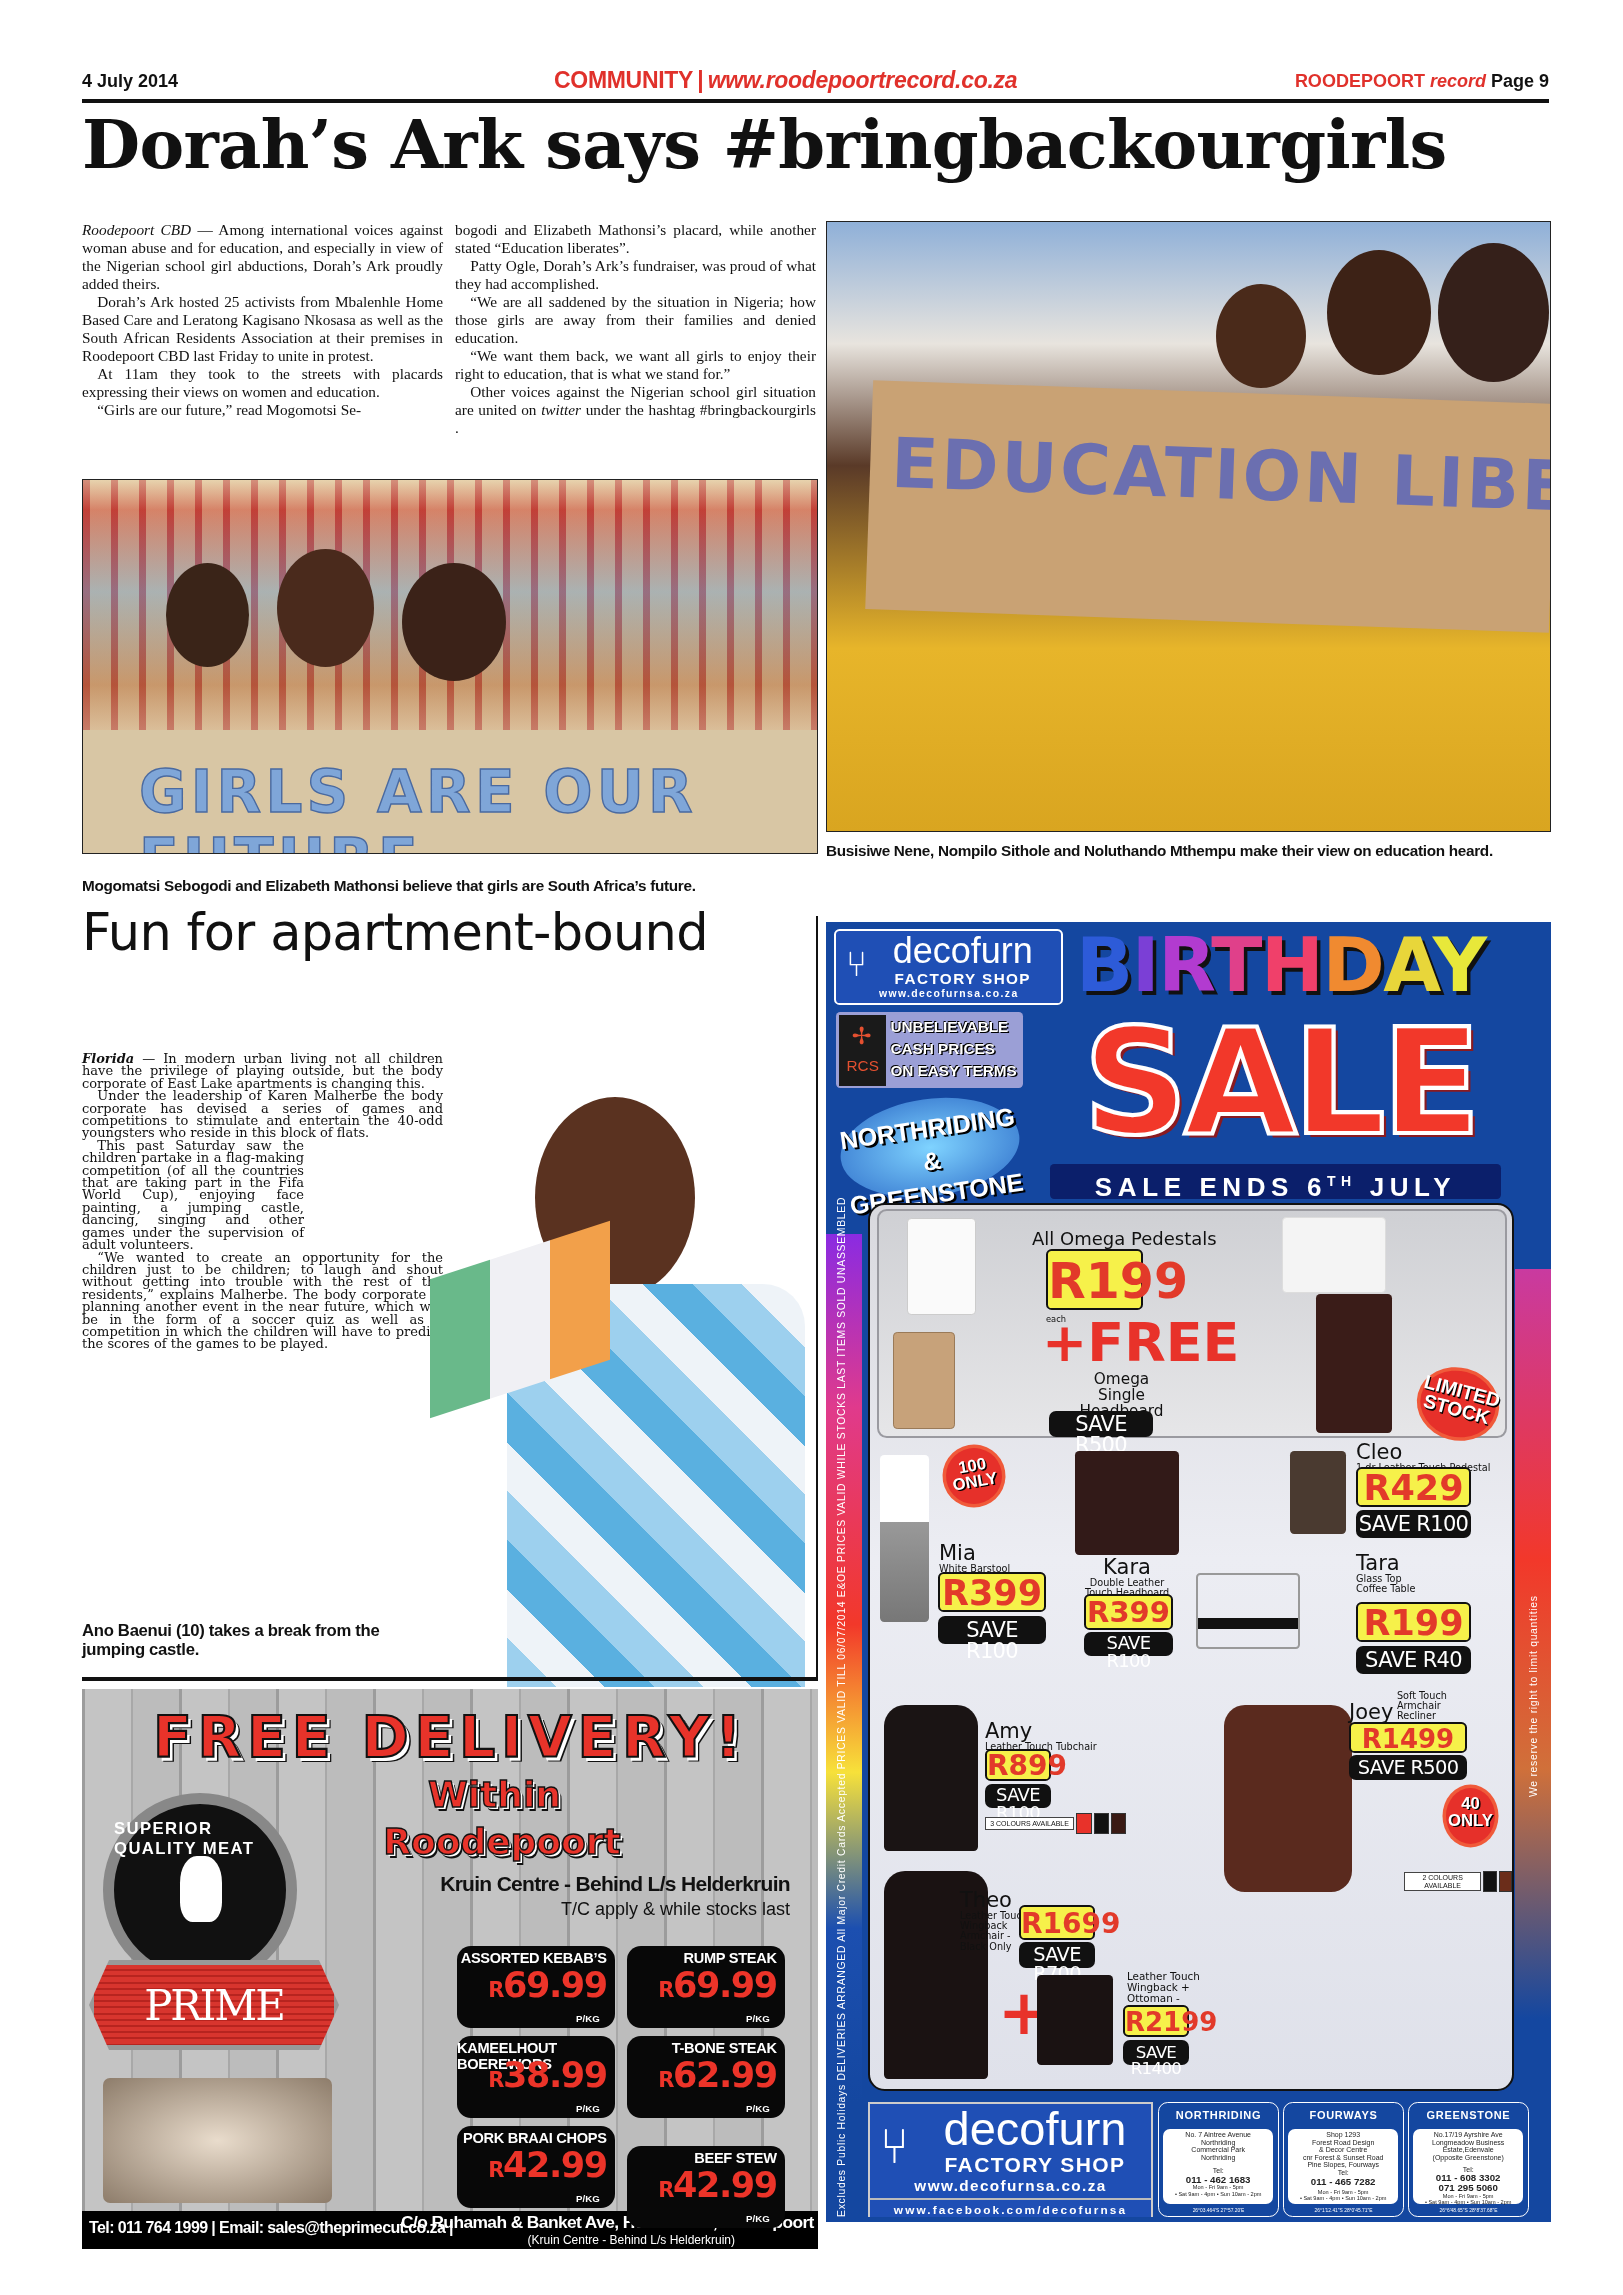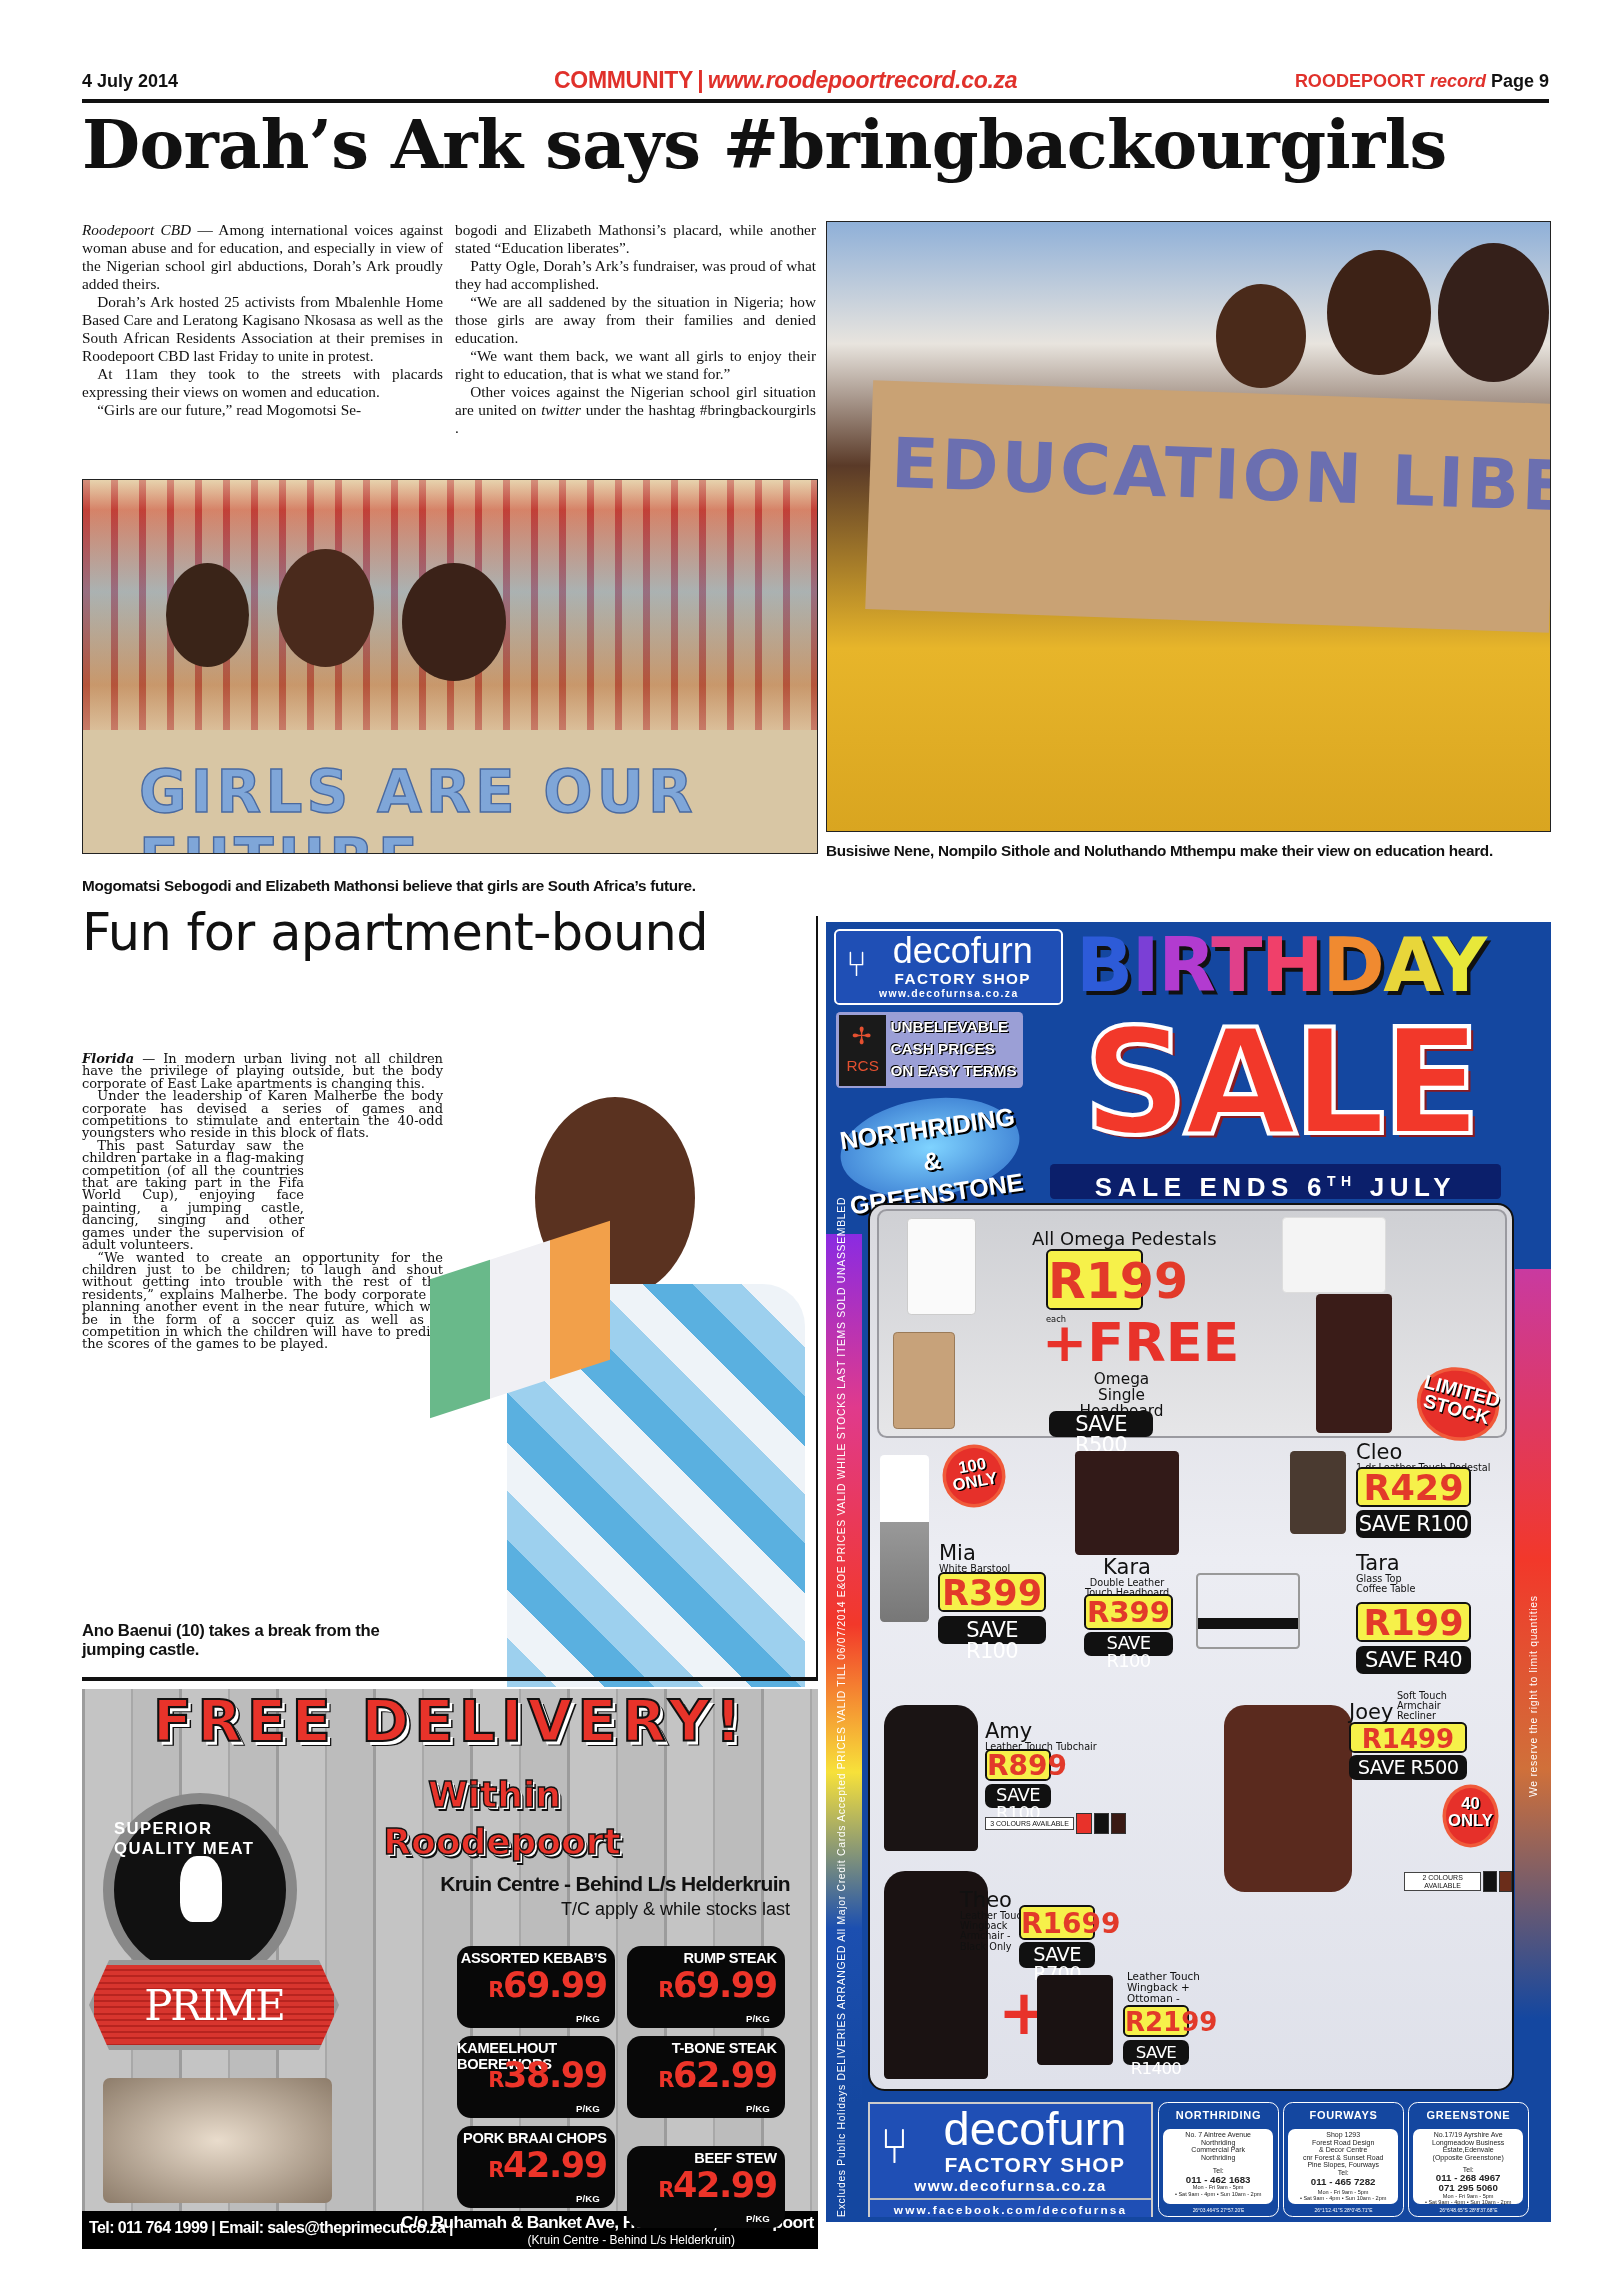--- a/index.html
+++ b/index.html
@@ -62,21 +62,21 @@
   .flogo .url{font-family:"Liberation Sans",sans-serif;font-weight:bold;font-size:15.3px;letter-spacing:1.4px;}
   .flogo .fb{font-family:"Liberation Sans",sans-serif;font-weight:bold;font-size:11.8px;letter-spacing:2.1px;background:#1f4fb5;border-top:2.1px solid #bbb;margin-top:2.8px;padding-top:2.8px;}
   .store{position:absolute;top:0;width:121px;height:115px;border:1.4px solid #fff;border-radius:9.7px;background:#1447a0;}
   .store .st{color:#fff;font-family:"Liberation Sans",sans-serif;font-weight:bold;font-size:11px;text-align:center;margin-top:5.6px;letter-spacing:0.7px;}
   .store .inner{position:absolute;left:4.2px;top:26px;width:110px;height:75px;background:#fff;border-radius:7px;font-family:"Liberation Sans",sans-serif;font-size:7px;line-height:7.6px;text-align:center;color:#222;padding-top:2.1px;}
   .store .tel{font-weight:bold;font-size:9.7px;line-height:9.7px;}
   .store .hrs{font-size:5.6px;line-height:6.2px;}
   .store .coords{position:absolute;bottom:2.8px;left:0;width:100%;text-align:center;color:#fff;font-family:"Liberation Sans",sans-serif;font-size:4.9px;}
   
   .pc{left:82px;top:1689px;width:736px;height:560px;background:repeating-linear-gradient(90deg,#9c9c9c 0 2.8px,#c4c4c4 2.8px 49px,#a8a8a8 49px 51px,#bcbcbc 51px 97px);overflow:hidden;}
-  .pc .fd{position:absolute;left:21px;top:4px;width:694px;text-align:center;font-family:"DejaVu Sans",sans-serif;font-weight:bold;font-size:57px;letter-spacing:5.6px;color:#e8332a;-webkit-text-stroke:2.1px #111;text-shadow:3.5px 3.5px 0 #fff,4.9px 4.9px 0 #111;line-height:1;}
+  .pc .fd{position:absolute;left:21px;top:20px;width:694px;text-align:center;font-family:"DejaVu Sans",sans-serif;font-weight:bold;font-size:57px;letter-spacing:5.6px;color:#e8332a;-webkit-text-stroke:2.1px #111;text-shadow:3.5px 3.5px 0 #fff,4.9px 4.9px 0 #111;line-height:1;}
   .pc .within{position:absolute;left:298px;top:83px;width:229px;text-align:center;font-family:"DejaVu Sans",sans-serif;font-weight:bold;font-size:36px;color:#e8332a;-webkit-text-stroke:1.4px #111;text-shadow:2.1px 2.1px 0 #fff,3.5px 3.5px 0 #111;line-height:1.25;}
   .pc .rood{position:absolute;left:274px;top:132px;width:292px;text-align:center;font-family:"DejaVu Sans",sans-serif;font-weight:bold;font-size:36px;color:#e8332a;-webkit-text-stroke:1.4px #111;text-shadow:2.1px 2.1px 0 #fff,3.5px 3.5px 0 #111;}
   .pc .kruin{position:absolute;left:292px;top:183px;width:416px;text-align:right;font-family:"Liberation Sans",sans-serif;font-weight:bold;font-size:21px;letter-spacing:-0.7px;color:#111;}
   .pc .tc{position:absolute;left:292px;top:210px;width:416px;text-align:right;font-family:"Liberation Sans",sans-serif;font-size:18px;color:#111;}
   .pc .badge{position:absolute;left:21px;top:104px;width:194px;height:194px;border-radius:50%;background:#111;border:11px solid #888;}
   .pc .badge .ring{position:absolute;left:0;top:15.3px;width:100%;text-align:left;color:#fff;font-family:"Liberation Sans",sans-serif;font-weight:bold;font-size:16.7px;letter-spacing:1.4px;}
   .pc .badge .head{position:absolute;left:66px;top:52px;width:42px;height:66px;background:#fff;border-radius:40% 40% 30% 30%;}
   .pc .banner{position:absolute;left:7px;top:271px;width:250px;height:90px;background:repeating-linear-gradient(#d8352e 0 4.2px,#b7241f 4.2px 6.2px);border:5.6px solid #999;clip-path:polygon(8% 0,92% 0,100% 50%,92% 100%,8% 100%,0 50%);color:#fff;font-family:"DejaVu Serif",serif;font-size:42px;text-align:center;line-height:82px;letter-spacing:-2.1px;}
   .pc .meat{position:absolute;left:21px;top:389px;width:229px;height:125px;background:radial-gradient(#e9dccc,#8d7c6a);border-radius:7px;}
   .pc .tile{position:absolute;width:158px;height:82px;background:#080808;border-radius:14px;color:#fff;font-family:"Liberation Sans",sans-serif;}
@@ -338,21 +338,21 @@
       <div class="coords">26°1'12.41"S 28°0'45.71"E</div>
     </div>
     <div class="store" style="left:540px;">
       <div class="st">GREENSTONE</div>
       <div class="inner">
         <div>No.17/19 Ayrshire Ave</div>
           <div>Longmeadow Business</div>
           <div>Estate,Edenvale</div>
           <div>(Opposite Greenstone)</div>
         <div style="margin-top:4.2px;">Tel:</div>
-        <div class="tel">011 - 268 4967</div>
+        <div class="tel">011 - 608 3302</div>
         <div class="tel">071 295 5060</div>
         <div class="hrs">Mon - Fri 9am - 5pm</div>
           <div class="hrs">• Sat 9am - 4pm • Sun 10am - 2pm</div>
       </div>
       <div class="coords">26°6'48.65"S 28°8'37.68"E</div>
     </div>
   </div>
 </div>
 
 <div class="abs pc">

